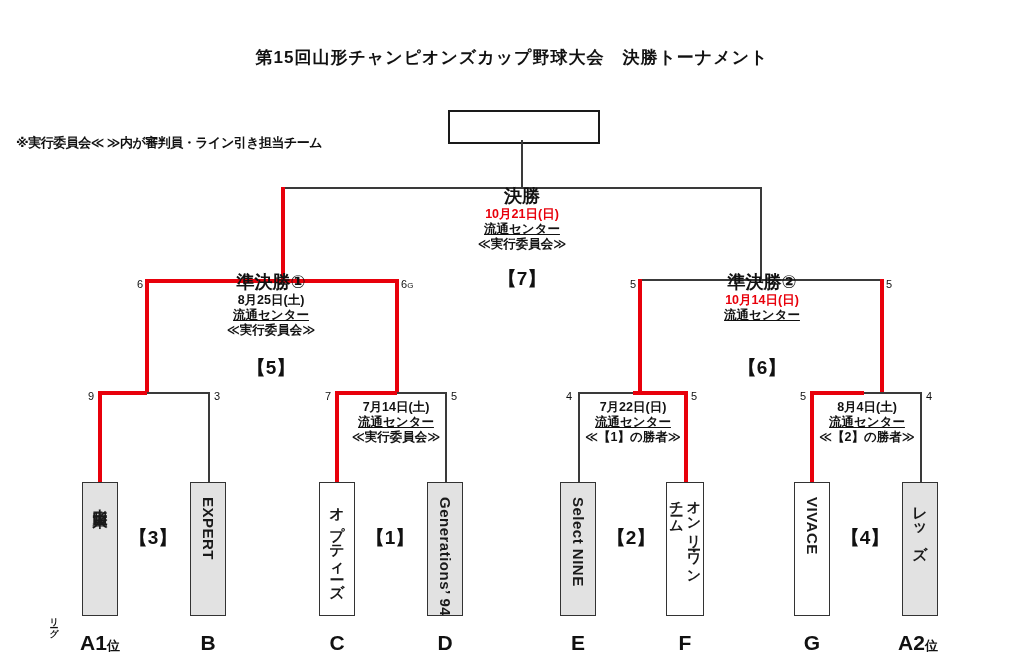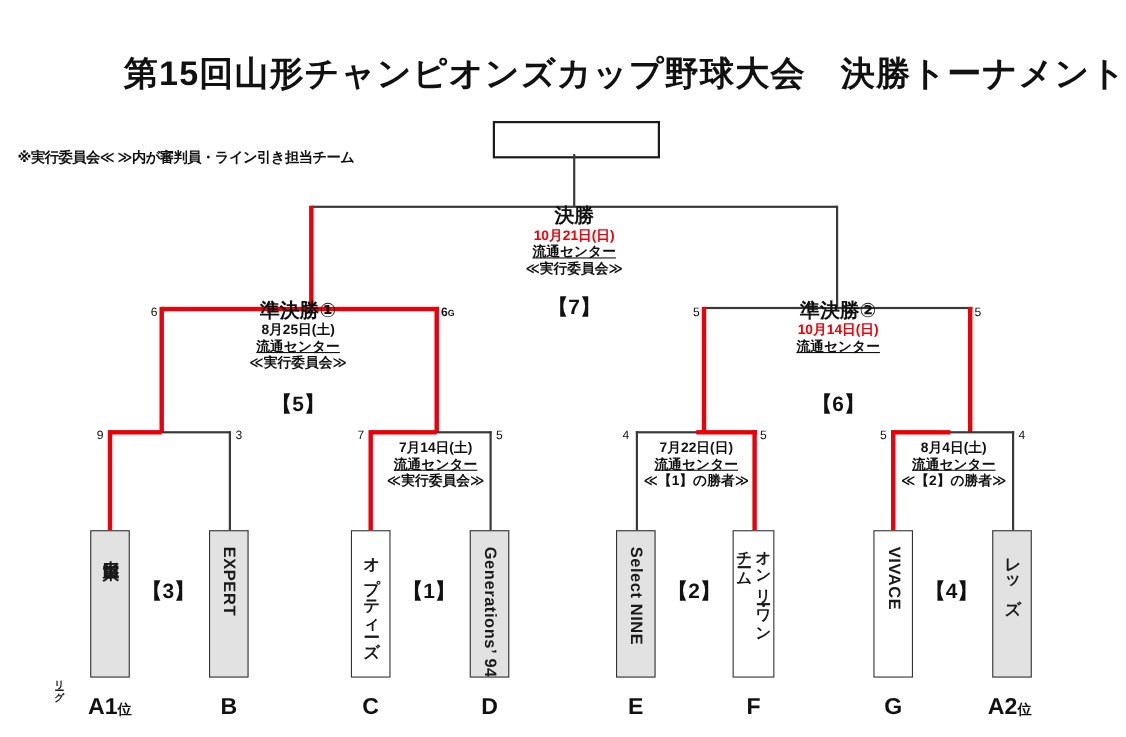--- a/index.html
+++ b/index.html
@@ -4,22 +4,22 @@
 <style>
   html,body{margin:0;padding:0;}
   body{
     width:1024px;height:670px;background:#ffffff;
     font-family:"Liberation Sans","DejaVu Sans",sans-serif;
     color:#1a1a1a;overflow:hidden;position:relative;
   }
   #stage{position:absolute;left:0;top:0;width:1024px;height:670px;}
 
   .title{
-    position:absolute;left:0;top:46px;width:1024px;text-align:right;
-    font-size:31px;font-weight:bold;letter-spacing:1px;color:#111;
+    position:absolute;left:0;top:46px;width:1024px;text-align:center;
+    font-size:17px;font-weight:bold;letter-spacing:1px;color:#111;
   }
   .note{
     position:absolute;left:16px;top:134px;
     font-size:13px;font-weight:bold;color:#111;letter-spacing:-0.5px;
   }
 
   
   .ln{position:absolute;background:#3a3a3a;}
   .ln.v{width:2px;}
   .ln.h{height:2px;}
@@ -111,21 +111,21 @@
   </div>
   <div class="gameno" style="left:487px;top:266px;">【7】</div>
 
   <div class="ln redh" style="left:147px;top:279px;width:252px;"></div>
 
   <div class="ln red" style="left:145px;top:279px;height:114px;"></div>
 
   <div class="ln red" style="left:395px;top:279px;height:114px;"></div>
 
   <div class="score" style="left:137px;top:278px;">6</div>
-  <div class="score" style="left:401px;top:278px;font-weight:bold;">
+  <div class="score" style="left:401px;top:278px;">
     <span>6</span><span class="sup">G</span>
   </div>
 
   <div class="match" style="left:181px;top:272px;width:180px;">
     <div class="rnd">準決勝①</div>
     <div class="date">8月25日(土)</div>
     <div class="venue">流通センター</div>
     <div class="ump">≪実行委員会≫</div>
   </div>
   <div class="gameno" style="left:236px;top:355px;">【5】</div>

